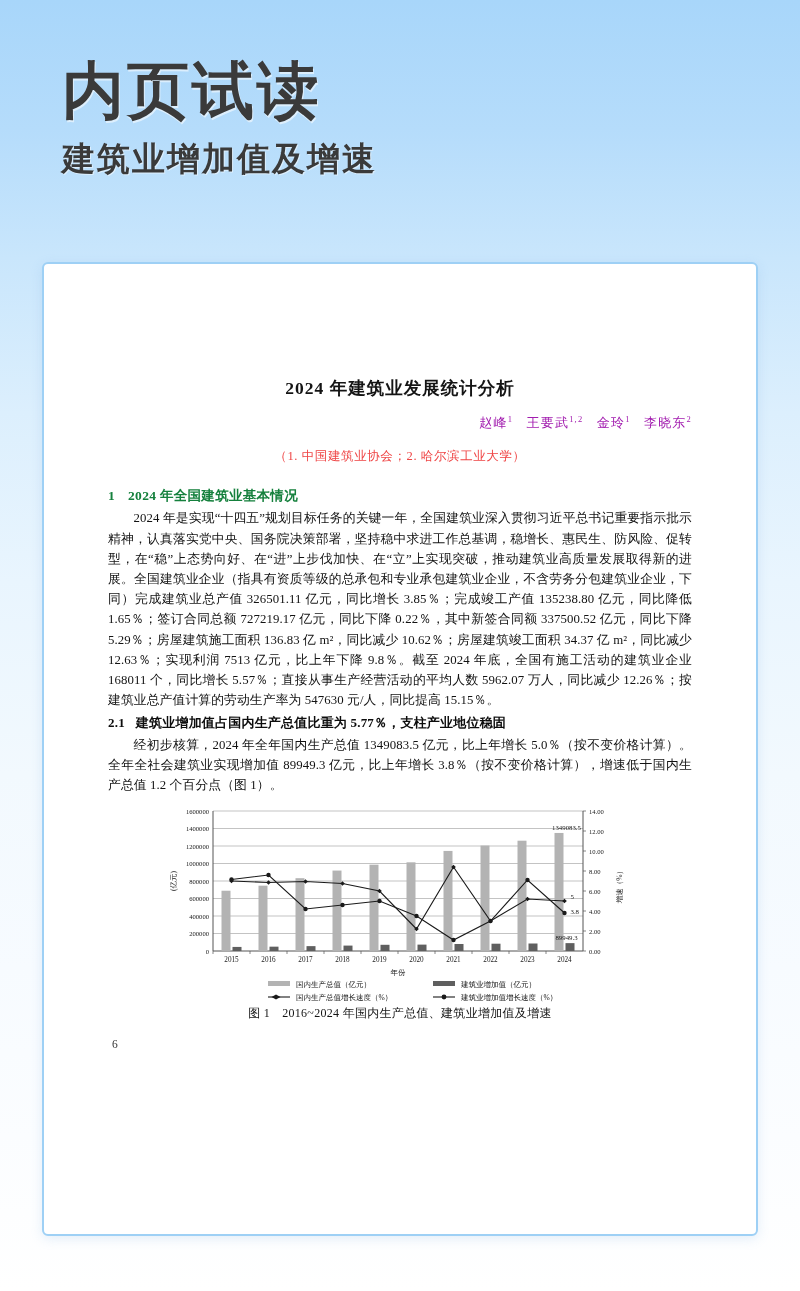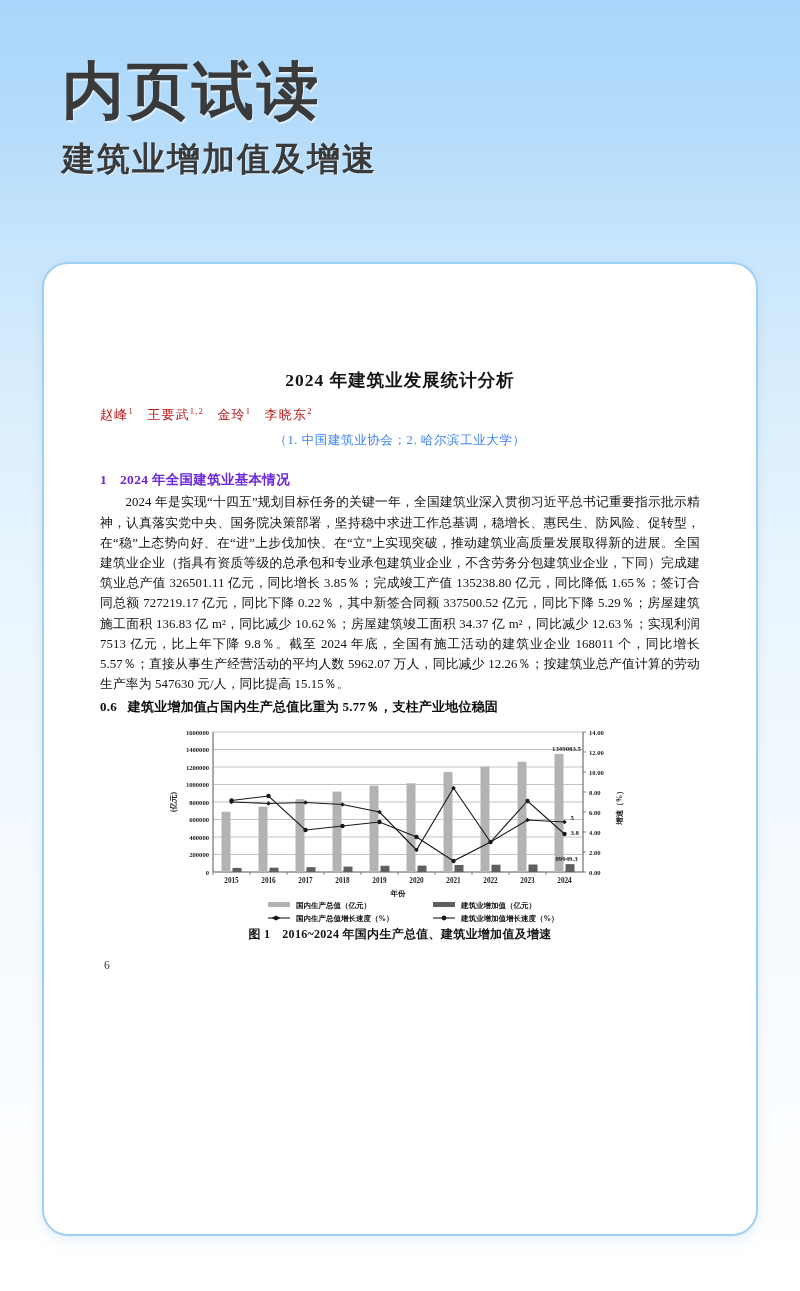--- a/index.html
+++ b/index.html
@@ -55,23 +55,23 @@
 
   
   .sheet {
     position: absolute;
     left: 42px;
     top: 262px;
     width: 716px;
     height: 974px;
     background: #ffffff;
     border: 2px solid #9ed0f5;
-    border-radius: 26px;
+    border-radius: 6px;
     box-shadow: 0 3px 12px rgba(120,170,220,0.20);
-    padding: 4px;
+    padding: 12px;
     overflow: hidden;
   }
   .sheet-inner {
     padding: 100px 52px 0 52px;
     height: 100%;
   }
 
   
   .art-title-cn {
     text-align: center;
@@ -85,39 +85,39 @@
     text-align: center;
     font-size: 16.5px;
     font-weight: bold;
     color: #141414;
     line-height: 1.42;
     margin-top: 17px;
     font-family: "Liberation Serif", "DejaVu Serif", serif;
     letter-spacing: 0.4px;
   }
   .authors {
-    text-align: left;
+    text-align: right;
     font-size: 13px;
-    color: #b91c1c;
+    color: #a21caf;
     margin-top: 14px;
     letter-spacing: 1.2px;
   }
   .authors sup { font-size: 8.5px; vertical-align: super; }
   .affil {
     text-align: center;
     font-size: 12.5px;
-    color: #3b82f6;
-    margin-top: 8px;
+    color: #ef4444;
+    margin-top: 16px;
     letter-spacing: 0.6px;
   }
 
   .sec-h1 {
     font-size: 13.5px;
     font-weight: bold;
-    color: #6d28d9;
+    color: #15803d;
     margin-top: 22px;
     letter-spacing: 0.3px;
   }
   .sec-h1 .num { margin-right: 13px; }
 
   .sec-h2 {
     font-size: 13px;
     font-weight: bold;
     color: #0d0d0d;
     margin-top: 3px;
@@ -133,21 +133,20 @@
     text-justify: inter-ideograph;
     margin-top: 3px;
     letter-spacing: 0.1px;
   }
   p.body.indent { text-indent: 2em; }
 
   
   .figure {
     margin-top: 8px;
     width: 100%;
-    font-weight: bold;
   }
   .figure svg { display: block; margin: 0 auto; }
   .fig-caption {
     text-align: center;
     font-size: 12px;
     color: #141414;
     margin-top: 2px;
     letter-spacing: 0.3px;
   }
   .fig-caption .lab { margin-right: 12px; }
@@ -178,23 +177,24 @@
     </div>
     <div class="affil">（1. 中国建筑业协会；2. 哈尔滨工业大学）</div>
 
     <div class="sec-h1">
       <span class="num">1</span><span>2024 年全国建筑业基本情况</span>
     </div>
 
     <p class="body indent">2024 年是实现“十四五”规划目标任务的关键一年，全国建筑业深入贯彻习近平总书记重要指示批示精神，认真落实党中央、国务院决策部署，坚持稳中求进工作总基调，稳增长、惠民生、防风险、促转型，在“稳”上态势向好、在“进”上步伐加快、在“立”上实现突破，推动建筑业高质量发展取得新的进展。全国建筑业企业（指具有资质等级的总承包和专业承包建筑业企业，不含劳务分包建筑业企业，下同）完成建筑业总产值 326501.11 亿元，同比增长 3.85％；完成竣工产值 135238.80 亿元，同比降低 1.65％；签订合同总额 727219.17 亿元，同比下降 0.22％，其中新签合同额 337500.52 亿元，同比下降 5.29％；房屋建筑施工面积 136.83 亿 m²，同比减少 10.62％；房屋建筑竣工面积 34.37 亿 m²，同比减少 12.63％；实现利润 7513 亿元，比上年下降 9.8％。截至 2024 年底，全国有施工活动的建筑业企业 168011 个，同比增长 5.57％；直接从事生产经营活动的平均人数 5962.07 万人，同比减少 12.26％；按建筑业总产值计算的劳动生产率为 547630 元/人，同比提高 15.15％。</p>
 
     <div class="sec-h2">
-      <span class="num">0.6</span><span>建筑业增加值占国内生产总值比重为 5.77％，支柱产业地位稳固</span>
+      <span class="num">2.1</span><span>建筑业增加值占国内生产总值比重为 5.77％，支柱产业地位稳固</span>
     </div>
 
+    <p class="body indent">经初步核算，2024 年全年国内生产总值 1349083.5 亿元，比上年增长 5.0％（按不变价格计算）。全年全社会建筑业实现增加值 89949.3 亿元，比上年增长 3.8％（按不变价格计算），增速低于国内生产总值 1.2 个百分点（图 1）。</p>
 
     <div class="figure">
       <svg width="500" height="200" viewBox="0 0 500 200">
 
         <rect x="63" y="8" width="370" height="140" fill="#ffffff" stroke="none"></rect>
 
         <g id="gridlines" stroke="#9a9a9a" stroke-width="0.6">
             <line x1="63" y1="130.5" x2="433" y2="130.5"></line>
             <line x1="63" y1="113" x2="433" y2="113"></line>
             <line x1="63" y1="95.5" x2="433" y2="95.5"></line>

